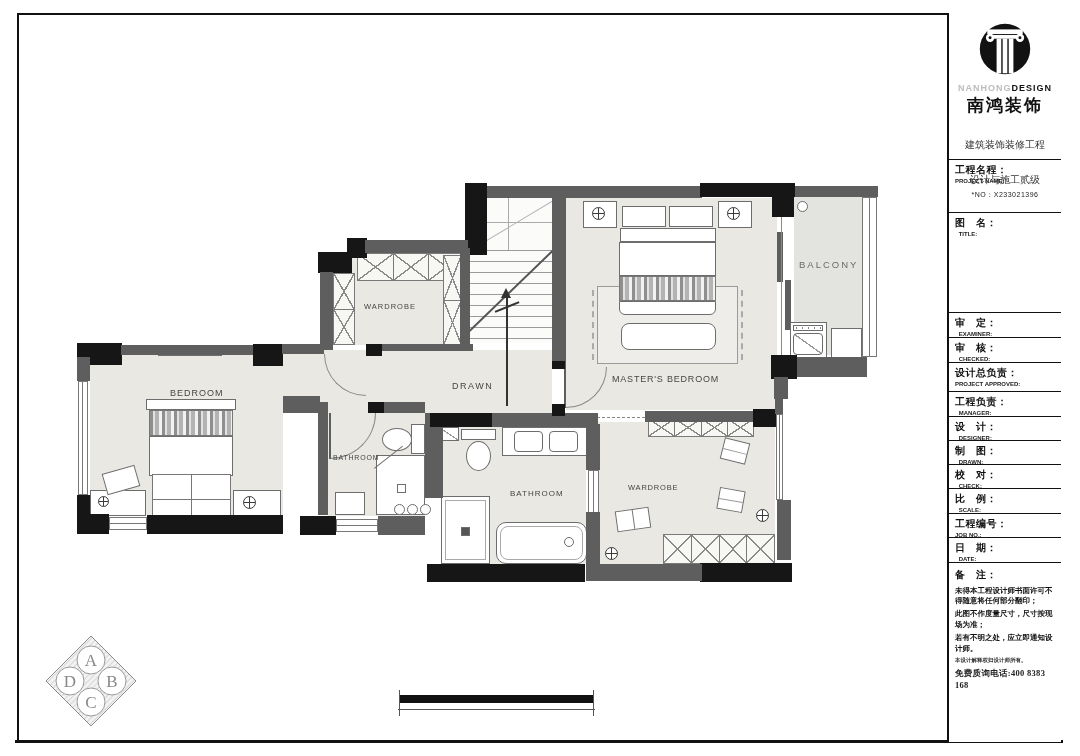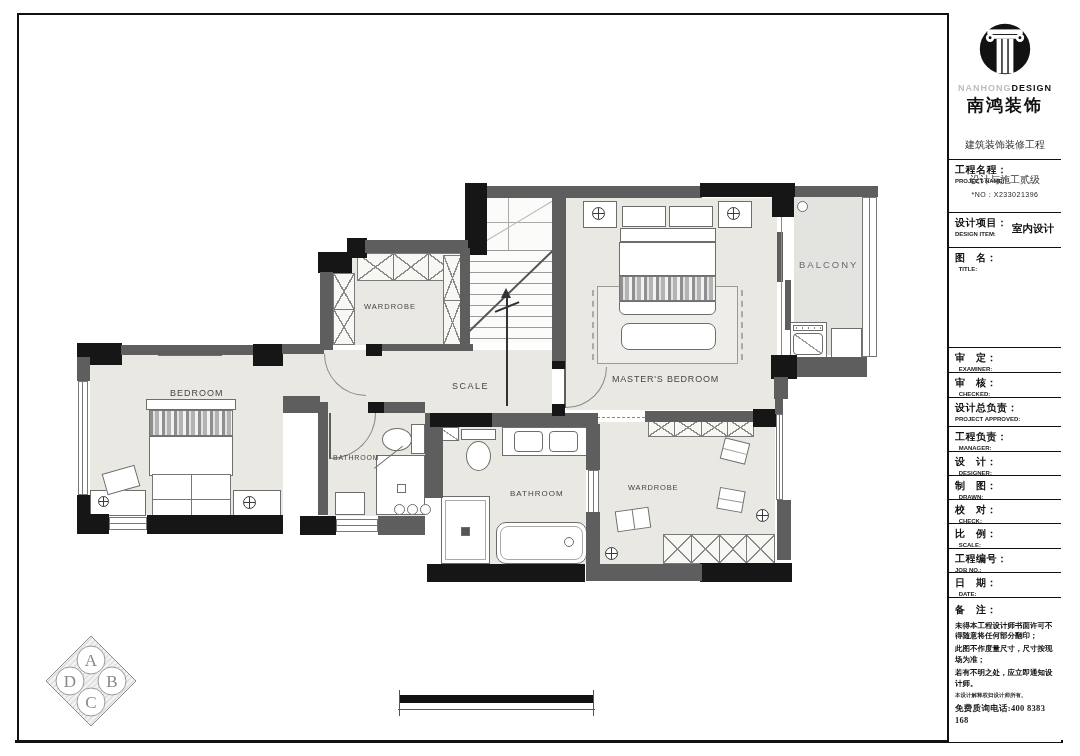--- a/index.html
+++ b/index.html
@@ -252,21 +252,21 @@
       <i class="w g" style="left:586px;top:564px;width:116px;height:17px;"></i>
 
       <i class="w b" style="left:771px;top:355px;width:26px;height:24px;"></i>
       <i class="w g" style="left:797px;top:357px;width:70px;height:20px;"></i>
       <i class="w g" style="left:774px;top:377px;width:14px;height:22px;"></i>
       <span class="winv" style="left:862px;top:197px;width:15px;height:160px;"></span>
     </div>
 
     <div class="lbl" style="left:170px;top:388px;">BEDROOM</div>
     <div class="lbl" style="left:364px;top:302px;font-size:7.5px;">WARDROBE</div>
-    <div class="lbl" style="left:452px;top:381px;letter-spacing:1.5px;">SCALE</div>
+    <div class="lbl" style="left:452px;top:381px;letter-spacing:1.5px;">DRAWN</div>
     <div class="lbl" style="left:612px;top:374px;letter-spacing:.8px;">MASTER'S BEDROOM</div>
     <div class="lbl" style="left:799px;top:259px;font-size:9.5px;letter-spacing:2px;color:#6a6a6a;">BALCONY</div>
     <div class="lbl" style="left:333px;top:454px;font-size:7px;letter-spacing:.8px;">BATHROOM</div>
     <div class="lbl" style="left:510px;top:489px;font-size:8px;">BATHROOM</div>
     <div class="lbl" style="left:628px;top:483px;font-size:7.5px;letter-spacing:.8px;">WARDROBE</div>
   </div>
 
   <div>
     <div class="border" style="left:400px;top:695px;width:193px;height:8px;"></div>
     <div class="line" style="left:398px;top:709px;width:197px;height:1px;background:#555;"></div>
@@ -312,25 +312,20 @@
       <div class="brand-cn">南鸿装饰</div>
       <div class="brand-sub">建筑装饰装修工程</div>
       <div class="brand-sub">设计与施工贰级</div>
       <div class="brand-lic">*NO：X233021396</div>
     </div>
 
     <div class="tbrow" style="height:53px;">
       <div class="cnl">工程名程：</div>
         <div class="enl">PROJECT NAME:</div>
     </div>
-    <div class="tbrow" style="height:35px;">
-      <div class="cnl">设计项目：</div>
-        <div class="enl">DESIGN ITEM:</div>
-      <div class="tbval">室内设计</div>
-    </div>
     <div class="tbrow" style="height:100px;">
       <div class="cnl">图　名：</div>
         <div class="enl" style="padding-left:4px;">TITLE:</div>
     </div>
     <div class="tbrow" style="height:25px;">
       <div class="cnl">审　定：</div>
         <div class="enl" style="padding-left:4px;">EXAMINER:</div>
     </div>
     <div class="tbrow" style="height:25px;">
       <div class="cnl">审　核：</div>

